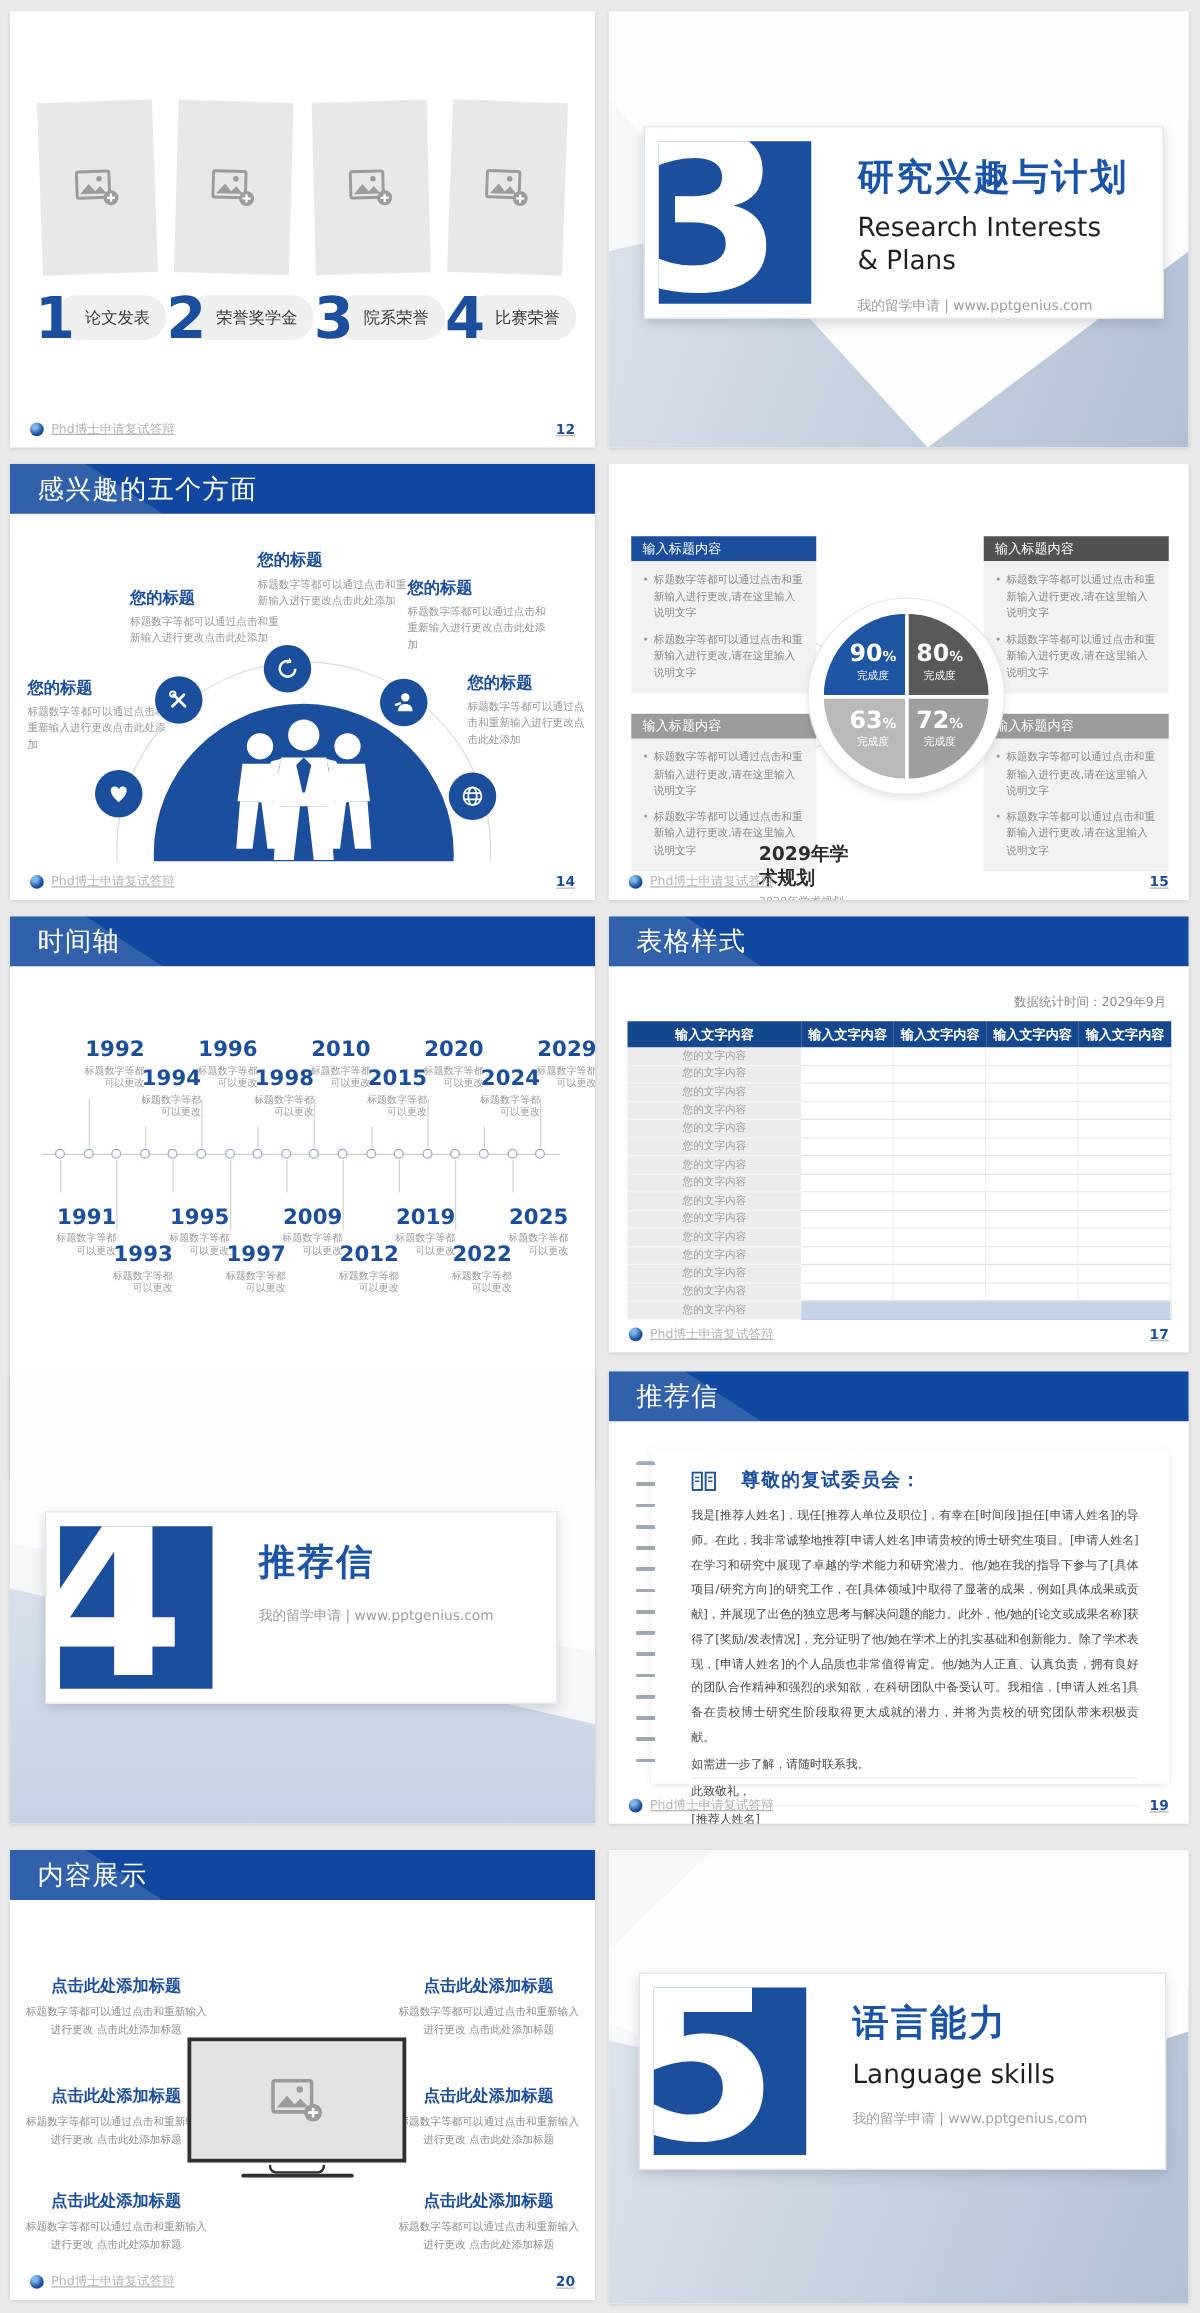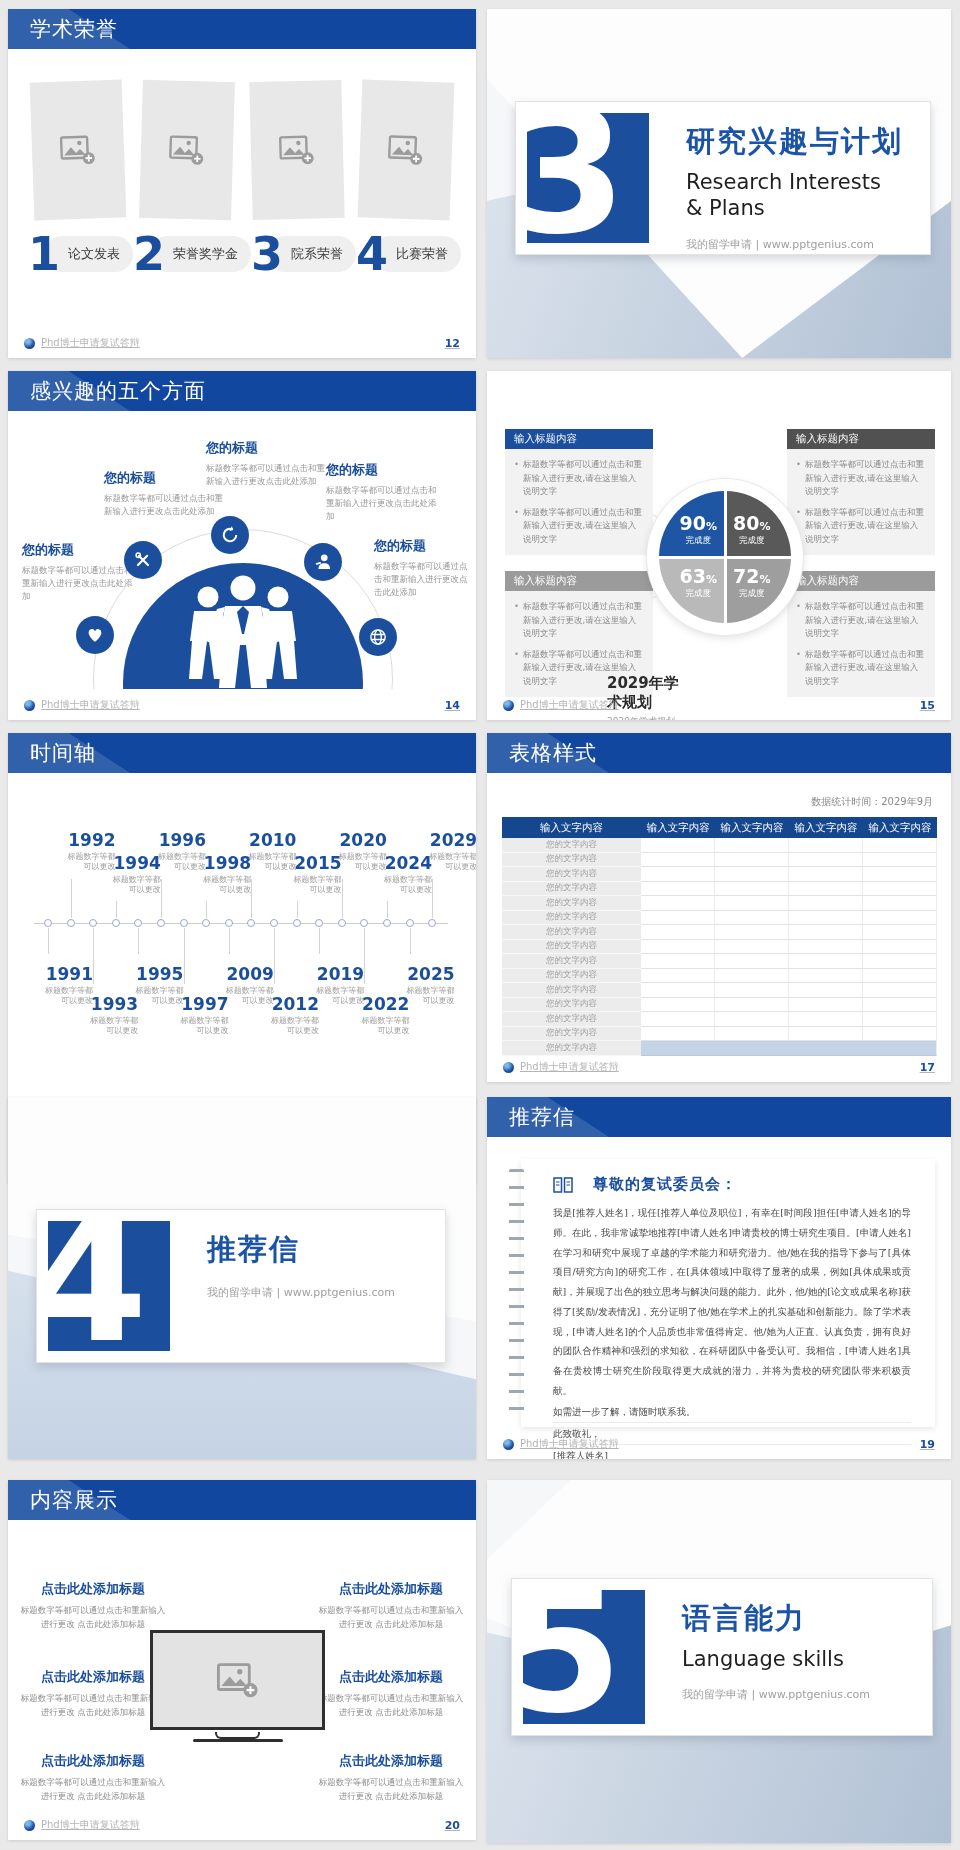--- a/index.html
+++ b/index.html
@@ -111,21 +111,21 @@
   .tl-axis{position:absolute;left:26px;width:414px;height:1px;background:#cfcfcf;top:190px;}
   .tl-dot{position:absolute;width:8px;height:8px;border:1px solid #9aa7c9;border-radius:50%;background:#fff;box-sizing:border-box;}
   .tl-stem{position:absolute;width:1px;background:#d4d4d4;}
   .tl-item{position:absolute;width:90px;text-align:right;}
   .tl-item .yr{font-size:17px;font-weight:bold;color:#1b4f9e;line-height:1.1;}
   .tl-item .cap{font-size:8px;color:#9b9b9b;line-height:1.35;white-space:pre-line;margin-top:2px;margin-left:20px;}
   
   .tnote{position:absolute;right:18px;top:62px;font-size:10px;color:#8a8a8a;}
   .ttable{position:absolute;left:15px;right:14px;top:84px;}
   .trow{display:flex;}
-  .th{background:#15478f;color:#fff;font-size:10.5px;font-weight:normal;height:21px;align-items:center;display:flex;justify-content:center;}
+  .th{background:#15478f;color:#fff;font-size:10.5px;font-weight:bold;height:21px;align-items:center;display:flex;justify-content:center;}
   .tc{height:14.5px;box-sizing:border-box;display:flex;align-items:center;justify-content:center;}
   .c1{width:32%;} .cx{flex:1;}
   .tc.c1{background:#ececec;color:#a0a0a0;font-size:8.5px;border-bottom:1px solid #f7f7f7;}
   .tc.cx{background:#fff;border-bottom:1px solid #e3e3e3;border-right:1px solid #ececec;}
   .tc.hl{background:#c5d3e6;border-bottom:1px solid #b9c9df;}
   
   .sheet{position:absolute;left:34px;right:16px;top:62px;height:268px;background:#fff;box-shadow:0 2px 6px rgba(0,0,0,.10);}
   .spiral{
     position:absolute;left:22px;top:72px;width:15px;height:248px;
     background:repeating-linear-gradient(180deg,#9fa8b2 0 3px,rgba(0,0,0,0) 3px 17px);
@@ -140,23 +140,20 @@
   .cblock .ct{font-size:13px;font-weight:bold;color:#1b4f9e;margin-bottom:5px;}
   .cblock .cb{font-size:8.5px;color:#8e8e8e;line-height:1.65;}
   .tv{position:absolute;left:142px;top:150px;width:175px;height:100px;background:#e4e3e3;border:3px solid #2f2f2f;display:flex;align-items:center;justify-content:center;box-sizing:border-box;}
   .tv-neck{position:absolute;left:207px;top:252px;width:45px;height:7px;background:#fff;border:2px solid #2f2f2f;border-top:none;border-radius:0 0 6px 6px;box-sizing:border-box;}
   .tv-base{position:absolute;left:185px;top:259px;width:90px;height:3px;background:#2f2f2f;border-radius:2px;}
 </style>
 </head>
 <body>
 
 <div class="slide" style="left:8px;top:9px;width:468px;height:349px;">
-  <div class="shead">
-      <span>学术荣誉</span>
-    </div>
   <div class="cards">
     <div class="pcard">
         <svg width="36" height="32" viewBox="0 0 36 32">
           <rect x="1.5" y="3" width="26" height="21" rx="1.5" fill="none" stroke="#9c9c9c" stroke-width="2.4"></rect>
           <circle cx="19.5" cy="9" r="2.2" fill="#9c9c9c"></circle>
           <path d="M4 21 L11 13 L16 19 L20 15 L25.5 21 Z" fill="#9c9c9c"></path>
           <circle cx="28.5" cy="24.5" r="6" fill="#9c9c9c"></circle>
           <path d="M28.5 21.2 v6.6 M25.2 24.5 h6.6" stroke="#fff" stroke-width="1.8"></path>
         </svg>
       </div>

